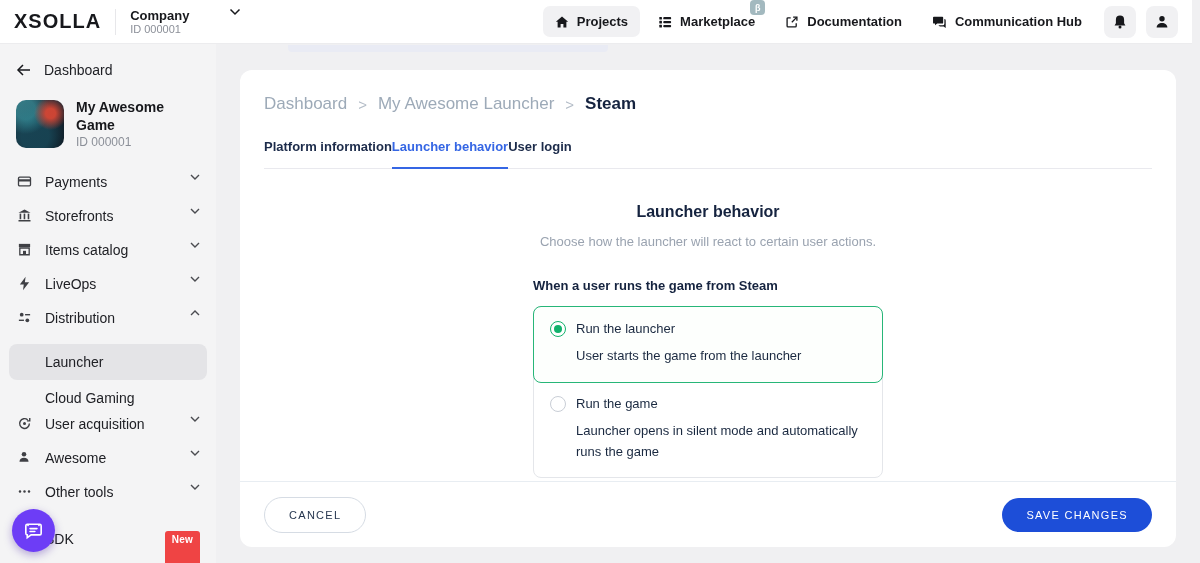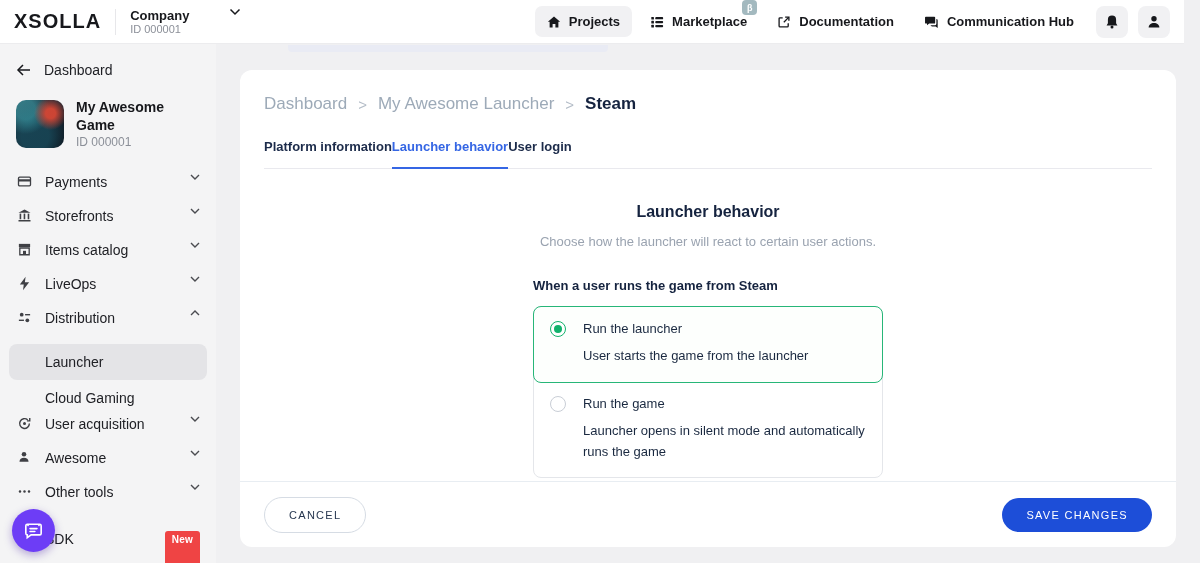--- a/index.html
+++ b/index.html
@@ -6,21 +6,21 @@
   html,body { width:1200px; height:563px; overflow:hidden; }
   body {
     font-family:"Liberation Sans", sans-serif;
     background:#f0f0f2;
     color:#17181c;
     position:relative;
   }
 
   
   .topbar {
-    position:absolute; top:0; left:0; right:16px; height:44px;
+    position:absolute; top:0; left:0; right:8px; height:44px;
     background:#ffffff; border-bottom:1px solid #ececee;
     display:flex; align-items:center; padding:0 14px; z-index:30;
   }
   .logo {
     font-weight:900; font-size:20px; letter-spacing:1px;
     transform:scaleY(1.05); cursor:pointer; user-select:none;
   }
   .topbar-divider { width:1px; height:26px; background:#e7e7ea; margin:0 14px; }
   .company-switcher { display:flex; align-items:flex-start; cursor:pointer; }
   .company-name { font-size:13px; font-weight:700; line-height:15px; }
@@ -111,21 +111,21 @@
   .tab.is-active { color:#3566e4; border-bottom-color:#3566e4; }
   .tabs-rule { height:1px; background:#e9e9ee; margin:-1px 24px 0; }
 
   .content { flex:1; overflow:hidden; }
   .section-title { text-align:center; margin-top:34px; font-size:16px; font-weight:700; color:#15233f; }
   .section-subtitle { text-align:center; margin-top:13px; font-size:13px; color:#9aa3b0; }
 
   .form-col { width:350px; margin:29px auto 0; }
   .group-label { font-size:13px; font-weight:700; color:#15233f; margin-bottom:13px; }
   .options-box { border:1px solid #e4e6ea; border-radius:8px; background:#fff; }
-  .option { display:flex; gap:17px; padding:13px 16px 15px; cursor:pointer; }
+  .option { display:flex; gap:10px; padding:13px 16px 15px; cursor:pointer; }
   .option.is-selected {
     border:1.5px solid #27b678; border-radius:8px; margin:-1px; background:#fdfffd;
   }
   .radio { width:16px; height:16px; border-radius:50%; flex:none; margin-top:1px;
     border:1.5px solid #c9ced6; background:#fff; display:flex; align-items:center; justify-content:center; }
   .option.is-selected .radio { border-color:#12b26c; }
   .radio-dot { width:8px; height:8px; border-radius:50%; background:#12b26c; }
   .option-title { font-size:13px; color:#1a2940; line-height:17px; }
   .option-desc { font-size:13px; color:#1a2940; margin-top:9px; line-height:1.6; }
 

